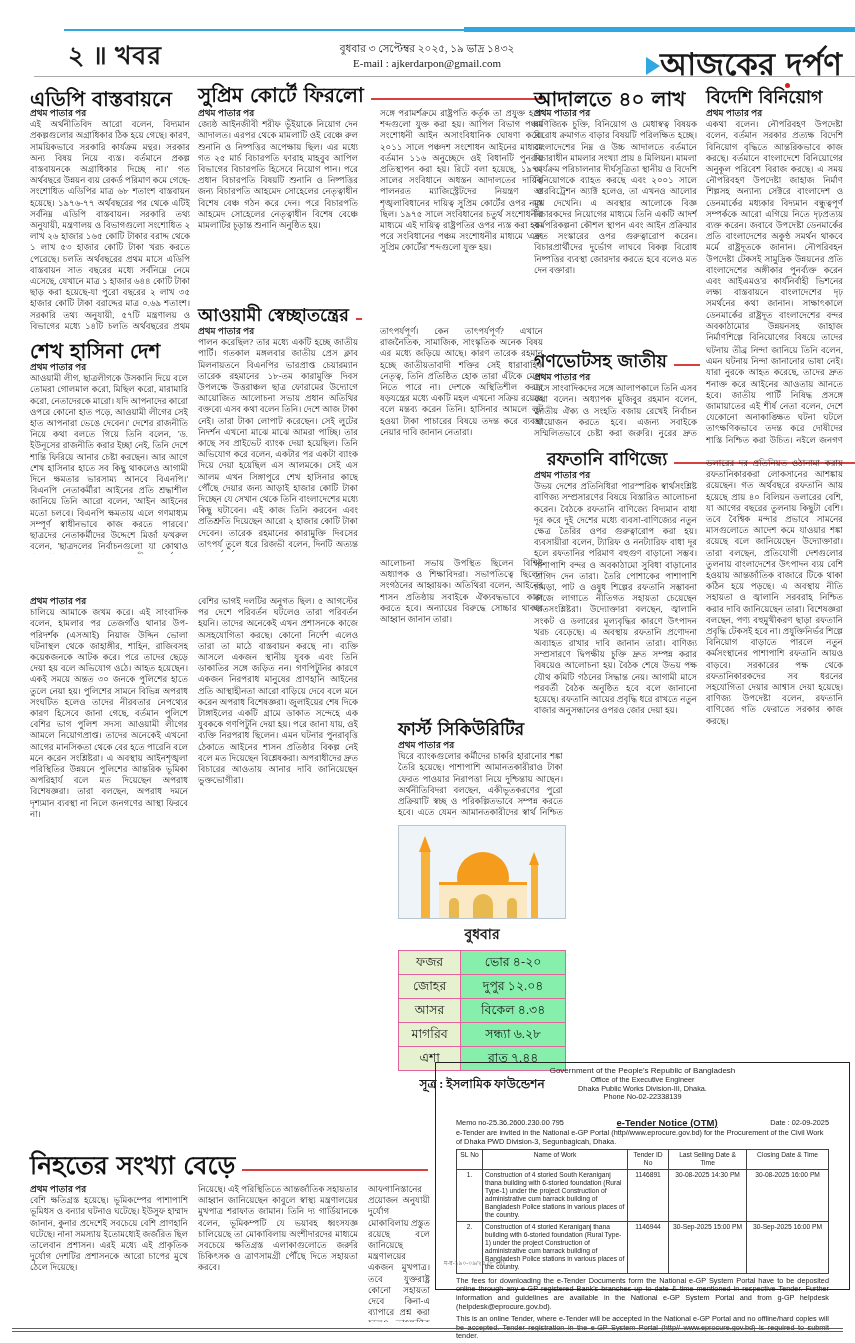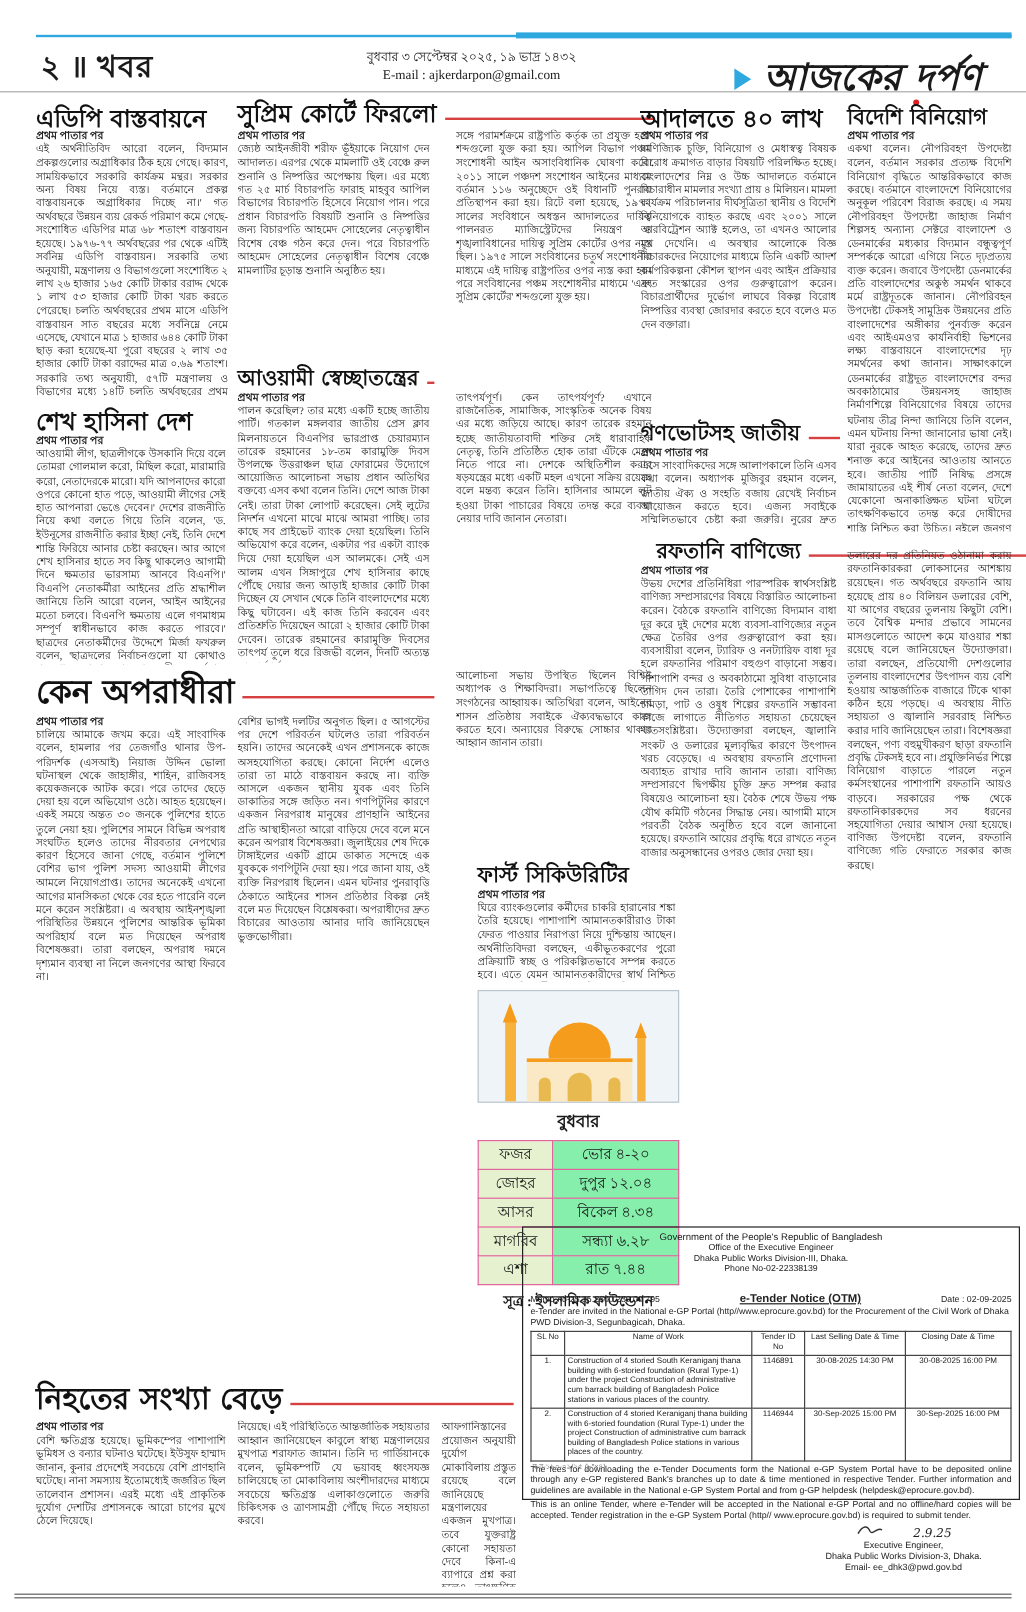--- a/index.html
+++ b/index.html
@@ -1,24 +1,24 @@
 <!DOCTYPE html>
 <html><head>
 <meta charset="utf-8">
 <style>
   html,body{margin:0;padding:0;background:#ffffff;}
   #page{position:relative;width:855px;height:1343px;background:#fff;overflow:hidden;
         font-family:"Liberation Serif","DejaVu Sans",serif;color:#1a1a1a;}
-  .abs{position:absolute;}
+  .abs{position:absolute;margin-left:34px;}
   
   .blue-line{background:#2fa8e0;}
   .page-label{font-size:25px;font-weight:bold;letter-spacing:1px;}
   .dateline{width:210px;text-align:center;font-size:10.5px;line-height:14px;}
   .dateline .email{font-family:"Liberation Serif",serif;font-size:11px;}
-  .masthead{display:flex;align-items:center;gap:10px;font-style:italic;}
+  .masthead{display:flex;align-items:center;}
   .mast-arrow{width:0;height:0;border-left:14px solid #2fa8e0;border-top:9px solid transparent;border-bottom:9px solid transparent;}
   .mast-text{font-size:31px;font-weight:bold;position:relative;font-family:"DejaVu Sans",sans-serif;}
   .red-dot{position:absolute;width:5px;height:5px;border-radius:50%;background:#e01d1d;right:52px;bottom:4px;}
   .hdr-rule{background:#aaa;height:1px;}
   
   .hwrap{position:absolute;display:flex;align-items:center;gap:7px;}
   .hl{font-weight:bold;white-space:nowrap;color:#111;font-family:"DejaVu Sans",sans-serif;}
   .hrule{flex:1;height:2px;background:#d64040;margin-top:5px;}
   .fs20{font-size:20px;} .fs18{font-size:17.5px;} .fs27{font-size:27px;} .fs26{font-size:25px;}
   
@@ -38,22 +38,22 @@
   .m-min1t{position:absolute;left:20px;top:10px;width:0;height:0;border-left:6.5px solid transparent;border-right:6.5px solid transparent;border-bottom:16px solid #f59c1d;}
   .m-min2{position:absolute;left:132px;top:38px;width:7px;height:54px;background:#f7b23b;}
   .m-min2t{position:absolute;left:130px;top:26px;width:0;height:0;border-left:5.5px solid transparent;border-right:5.5px solid transparent;border-bottom:13px solid #f59c1d;}
   .prayer-day{text-align:center;font-size:14px;font-weight:bold;margin:4px 0 3px;}
   .prayer-table{width:100%;border-collapse:collapse;font-size:12.5px;}
   .prayer-table td{border:1px solid #e2649c;text-align:center;padding:1.5px 2px;}
   .prayer-table td.pname{background:#e6f2cf;}
   .prayer-table td.ptime{background:#86efac;}
   .prayer-src{text-align:center;font-size:12px;font-weight:bold;margin-top:4px;white-space:nowrap;}
   
-  .tender{position:absolute;left:435px;top:1022px;width:415px;height:228px;border:1.5px solid #222;
-          font-family:"Liberation Sans",sans-serif;font-size:7.3px;line-height:8.8px;color:#222;padding:4px 6px;box-sizing:border-box;}
+  .tender{position:absolute;left:435px;top:1062px;width:415px;height:228px;border:1.5px solid #222;
+          font-family:"Liberation Sans",sans-serif;font-size:7.3px;line-height:8.8px;color:#222;padding:4px 20px;box-sizing:border-box;}
   .t-center{text-align:center;}
   .t-gov{font-size:8px;}
   .t-head-row{display:flex;justify-content:space-between;align-items:flex-end;margin-top:17px;}
   .t-title{font-weight:bold;font-size:9.5px;text-decoration:underline;}
   .t-table{width:100%;border-collapse:collapse;font-size:6.7px;line-height:8px;margin-top:2px;}
   .t-table th,.t-table td{border:0.5px solid #444;padding:1.5px 2px;vertical-align:top;}
   .t-table th{font-weight:normal;text-align:center;}
   .t-table td.c{text-align:center;}
   .t-notes{margin-top:3px;text-align:justify;}
   .t-sign{text-align:center;float:right;margin-top:1px;width:180px;font-size:7.5px;line-height:9px;}
@@ -154,24 +154,20 @@
       <span class="hrule"></span>
   </div>
   <div class="blk" style="left:534px;top:470px;width:163px;height:586px;">
     <span class="byline">প্রথম পাতার পর</span>
     <span>উভয় দেশের প্রতিনিধিরা পারস্পরিক স্বার্থসংশ্লিষ্ট বাণিজ্য সম্প্রসারণের বিষয়ে বিস্তারিত আলোচনা করেন। বৈঠকে রফতানি বাণিজ্যে বিদ্যমান বাধা দূর করে দুই দেশের মধ্যে ব্যবসা-বাণিজ্যের নতুন ক্ষেত্র তৈরির ওপর গুরুত্বারোপ করা হয়। ব্যবসায়ীরা বলেন, ট্যারিফ ও ননট্যারিফ বাধা দূর হলে রফতানির পরিমাণ বহুগুণ বাড়ানো সম্ভব। পাশাপাশি বন্দর ও অবকাঠামো সুবিধা বাড়ানোর তাগিদ দেন তারা। তৈরি পোশাকের পাশাপাশি চামড়া, পাট ও ওষুধ শিল্পের রফতানি সম্ভাবনা কাজে লাগাতে নীতিগত সহায়তা চেয়েছেন খাতসংশ্লিষ্টরা। উদ্যোক্তারা বলছেন, জ্বালানি সংকট ও ডলারের মূল্যবৃদ্ধির কারণে উৎপাদন খরচ বেড়েছে। এ অবস্থায় রফতানি প্রণোদনা অব্যাহত রাখার দাবি জানান তারা। বাণিজ্য সম্প্রসারণে দ্বিপক্ষীয় চুক্তি দ্রুত সম্পন্ন করার বিষয়েও আলোচনা হয়। বৈঠক শেষে উভয় পক্ষ যৌথ কমিটি গঠনের সিদ্ধান্ত নেয়। আগামী মাসে পরবর্তী বৈঠক অনুষ্ঠিত হবে বলে জানানো হয়েছে। রফতানি আয়ের প্রবৃদ্ধি ধরে রাখতে নতুন বাজার অনুসন্ধানের ওপরও জোর দেয়া হয়।</span>
   </div>
   <div class="blk" style="left:706px;top:458px;width:137px;height:598px;">
     <span>ডলারের দর প্রতিনিয়ত ওঠানামা করায় রফতানিকারকরা লোকসানের আশঙ্কায় রয়েছেন। গত অর্থবছরে রফতানি আয় হয়েছে প্রায় ৪০ বিলিয়ন ডলারের বেশি, যা আগের বছরের তুলনায় কিছুটা বেশি। তবে বৈশ্বিক মন্দার প্রভাবে সামনের মাসগুলোতে আদেশ কমে যাওয়ার শঙ্কা রয়েছে বলে জানিয়েছেন উদ্যোক্তারা। তারা বলছেন, প্রতিযোগী দেশগুলোর তুলনায় বাংলাদেশের উৎপাদন ব্যয় বেশি হওয়ায় আন্তর্জাতিক বাজারে টিকে থাকা কঠিন হয়ে পড়ছে। এ অবস্থায় নীতি সহায়তা ও জ্বালানি সরবরাহ নিশ্চিত করার দাবি জানিয়েছেন তারা। বিশেষজ্ঞরা বলছেন, পণ্য বহুমুখীকরণ ছাড়া রফতানি প্রবৃদ্ধি টেকসই হবে না। প্রযুক্তিনির্ভর শিল্পে বিনিয়োগ বাড়াতে পারলে নতুন কর্মসংস্থানের পাশাপাশি রফতানি আয়ও বাড়বে। সরকারের পক্ষ থেকে রফতানিকারকদের সব ধরনের সহযোগিতা দেয়ার আশ্বাস দেয়া হয়েছে। বাণিজ্য উপদেষ্টা বলেন, রফতানি বাণিজ্যে গতি ফেরাতে সরকার কাজ করছে।</span>
   </div>
 
-  <div class="hwrap" style="left:30px;top:556px;width:332px;">
-    <span class="hl fs27">কেন অপরাধীরা</span>
-      <span class="hrule"></span>
-  </div>
   <div class="blk" style="left:30px;top:596px;width:158px;height:544px;">
     <span class="byline">প্রথম পাতার পর</span>
     <span>চালিয়ে আমাকে জখম করে। এই সাংবাদিক বলেন, হামলার পর তেজগাঁও থানার উপ-পরিদর্শক (এসআই) নিয়াজ উদ্দিন ভোলা ঘটনাস্থল থেকে জাহাঙ্গীর, শাহিন, রাজিবসহ কয়েকজনকে আটক করে। পরে তাদের ছেড়ে দেয়া হয় বলে অভিযোগ ওঠে। আহত হয়েছেন। একই সময়ে অন্তত ৩০ জনকে পুলিশের হাতে তুলে নেয়া হয়। পুলিশের সামনে বিভিন্ন অপরাধ সংঘটিত হলেও তাদের নীরবতার নেপথ্যের কারণ হিসেবে জানা গেছে, বর্তমান পুলিশে বেশির ভাগ পুলিশ সদস্য আওয়ামী লীগের আমলে নিয়োগপ্রাপ্ত। তাদের অনেকেই এখনো আগের মানসিকতা থেকে বের হতে পারেনি বলে মনে করেন সংশ্লিষ্টরা। এ অবস্থায় আইনশৃঙ্খলা পরিস্থিতির উন্নয়নে পুলিশের আন্তরিক ভূমিকা অপরিহার্য বলে মত দিয়েছেন অপরাধ বিশেষজ্ঞরা। তারা বলছেন, অপরাধ দমনে দৃশ্যমান ব্যবস্থা না নিলে জনগণের আস্থা ফিরবে না।</span>
   </div>
   <div class="blk" style="left:198px;top:596px;width:160px;height:544px;">
     <span>বেশির ভাগই দলটির অনুগত ছিল। ৫ আগস্টের পর দেশে পরিবর্তন ঘটলেও তারা পরিবর্তন হয়নি। তাদের অনেকেই এখন প্রশাসনকে কাজে অসহযোগিতা করছে। কোনো নির্দেশ এলেও তারা তা মাঠে বাস্তবায়ন করছে না। ব্যক্তি আসলে একজন স্থানীয় যুবক এবং তিনি ডাকাতির সঙ্গে জড়িত নন। গণপিটুনির কারণে একজন নিরপরাধ মানুষের প্রাণহানি আইনের প্রতি আস্থাহীনতা আরো বাড়িয়ে দেবে বলে মনে করেন অপরাধ বিশেষজ্ঞরা। জুলাইয়ের শেষ দিকে টাঙ্গাইলের একটি গ্রামে ডাকাত সন্দেহে এক যুবককে গণপিটুনি দেয়া হয়। পরে জানা যায়, ওই ব্যক্তি নিরপরাধ ছিলেন। এমন ঘটনার পুনরাবৃত্তি ঠেকাতে আইনের শাসন প্রতিষ্ঠার বিকল্প নেই বলে মত দিয়েছেন বিশ্লেষকরা। অপরাধীদের দ্রুত বিচারের আওতায় আনার দাবি জানিয়েছেন ভুক্তভোগীরা।</span>
   </div>
   <div class="blk" style="left:380px;top:558px;width:163px;height:150px;">
     <span>আলোচনা সভায় উপস্থিত ছিলেন বিশিষ্ট অধ্যাপক ও শিক্ষাবিদরা। সভাপতিত্বে ছিলেন সংগঠনের আহ্বায়ক। অতিথিরা বলেন, আইনের শাসন প্রতিষ্ঠায় সবাইকে ঐক্যবদ্ধভাবে কাজ করতে হবে। অন্যায়ের বিরুদ্ধে সোচ্চার থাকার আহ্বান জানান তারা।</span>
   </div>

